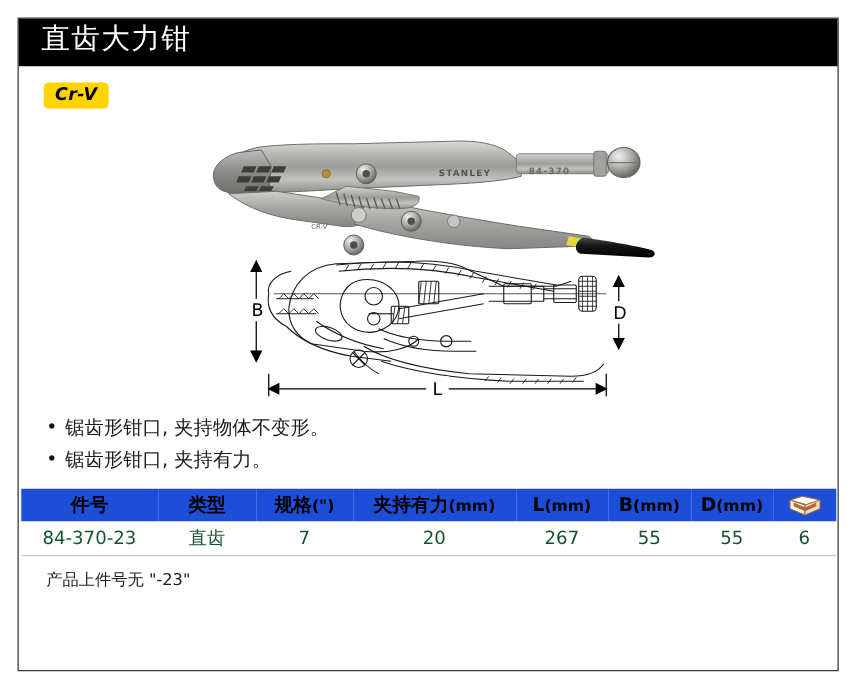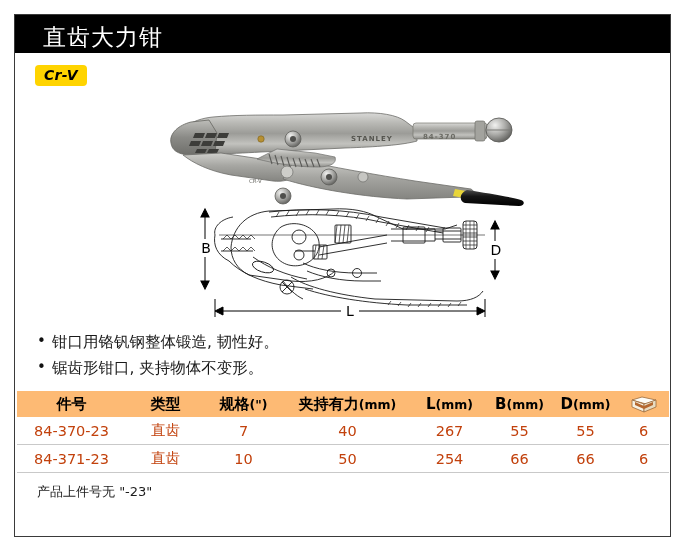--- a/index.html
+++ b/index.html
@@ -23,22 +23,22 @@
     box-sizing: border-box;
     border: 1px solid #3a3a3a;
     background: #ffffff;
   }
 
   
   .title-bar {
     height: 38px;
     background: #000000;
     display: flex;
-    align-items: flex-end;
-    padding-left: 28px;
+    align-items: flex-start;
+    padding-left: 18px;
     box-sizing: border-box;
   }
   .title-text {
     color: #ffffff;
     font-size: 23px;
     letter-spacing: 1px;
     font-family: "DejaVu Sans", "Liberation Sans", sans-serif;
   }
 
   
@@ -109,32 +109,32 @@
   }
 
   
   .spec-table {
     width: 622px;
     margin: 10px auto 0 auto;
     border-collapse: collapse;
     table-layout: fixed;
   }
   .spec-table thead th {
-    background: #fdba74;
+    background: #1d4ed8;
     color: #000000;
     font-size: 15px;
     font-weight: bold;
     height: 26px;
     text-align: center;
     padding: 0;
     vertical-align: middle;
   }
   .spec-table tbody td {
     font-size: 14.5px;
-    color: #c2410c;
+    color: #14532d;
     height: 27px;
     text-align: center;
     border-bottom: 1px solid #c9c9c9;
     padding: 0;
     font-family: "DejaVu Sans", "Liberation Sans", sans-serif;
   }
   .col-pn    { width: 110px; }
   .col-type  { width: 78px;  }
   .col-size  { width: 78px;  }
   .col-open  { width: 130px; }
@@ -402,22 +402,22 @@
           <path d="M20,116 l8,-4 l0,8 Z"></path>
           <path d="M290,116 l-8,-4 l0,8 Z"></path>
         </g>
         <rect x="146" y="106" width="18" height="18" fill="#ffffff"></rect>
         <text x="155" y="121" text-anchor="middle" font-family="'DejaVu Sans','Liberation Sans',sans-serif" font-size="14" fill="#000">L</text>
       </svg>
     </div>
   </div>
 
   <ul class="features">
-    <li>钳口用铬钒钢整体锻造, 韧性好。</li>
     <li>锯齿形钳口, 夹持物体不变形。</li>
+    <li>锯齿形钳口, 夹持有力。</li>
   </ul>
 
   <table class="spec-table">
     <colgroup>
       <col class="col-pn">
         <col class="col-type">
         <col class="col-size">
         <col class="col-open">
       <col class="col-l">
         <col class="col-b">
@@ -455,34 +455,24 @@
             <path d="M6,9 L15,13 L24,9 L24,12 L15,16 L6,12 Z" fill="#b5682f"></path>
           </svg>
         </th>
       </tr>
     </thead>
     <tbody>
       <tr>
         <td>84-370-23</td>
         <td>直齿</td>
         <td>7</td>
-        <td>40</td>
+        <td>20</td>
         <td>267</td>
         <td>55</td>
         <td>55</td>
         <td>6</td>
       </tr>
-      <tr>
-        <td>84-371-23</td>
-        <td>直齿</td>
-        <td>10</td>
-        <td>50</td>
-        <td>254</td>
-        <td>66</td>
-        <td>66</td>
-        <td>6</td>
-      </tr>
     </tbody>
   </table>
 
   <div class="footnote">产品上件号无 "-23"</div>
 
 </div>
 
 </body></html>

